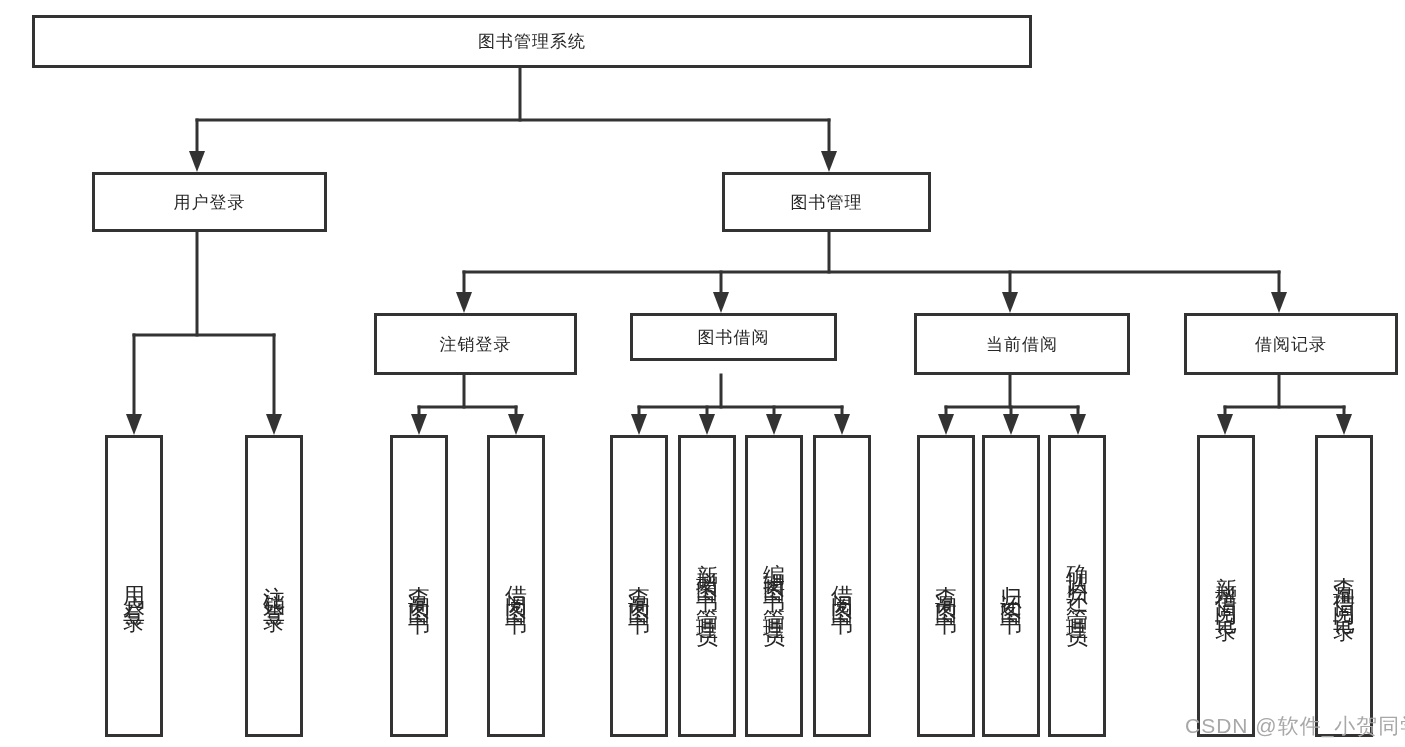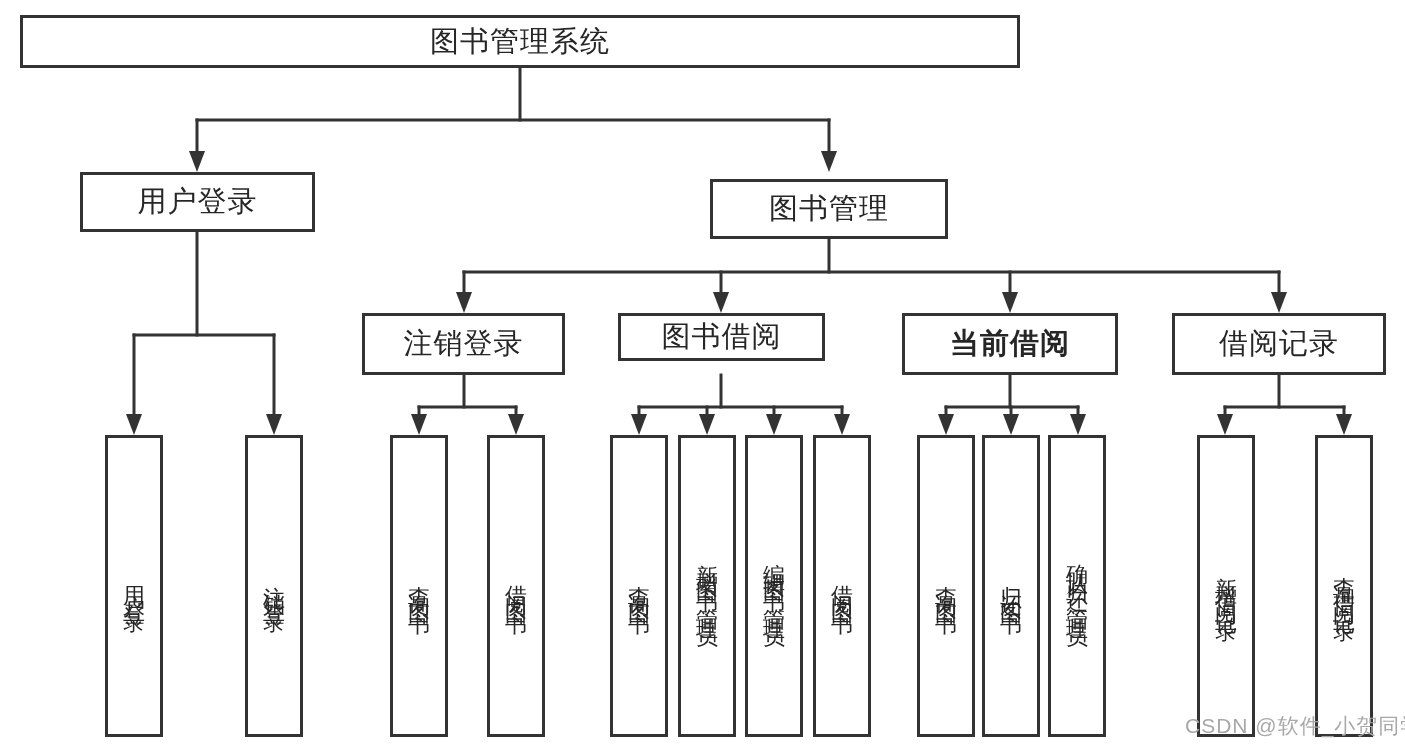--- a/index.html
+++ b/index.html
@@ -23,24 +23,25 @@
     z-index: 1;
   }
   .hbox {
     position: absolute;
     box-sizing: border-box;
     border: 3px solid #333333;
     background: #ffffff;
     display: flex;
     align-items: center;
     justify-content: center;
-    font-size: 29px;
+    font-size: 17px;
     letter-spacing: 1px;
     z-index: 2;
     white-space: nowrap;
+    margin-left: 12px;
   }
   .leaf {
     position: absolute;
     box-sizing: border-box;
     border: 3px solid #333333;
     background: #ffffff;
     top: 435px;
     width: 58px;
     height: 302px;
     display: flex;
@@ -134,25 +135,25 @@
       <polygon points="1003,414 1019,414 1011,435"></polygon>
       <polygon points="1070,414 1086,414 1078,435"></polygon>
       <polygon points="1217,414 1233,414 1225,435"></polygon>
       <polygon points="1336,414 1352,414 1344,435"></polygon>
     </g>
   </svg>
 
   <div class="hbox" style="left:20px; top:15px; width:1000px; height:53px;">图书管理系统</div>
 
   <div class="hbox" style="left:80px; top:172px; width:235px; height:60px;">用户登录</div>
-  <div class="hbox" style="left:710px; top:179px; width:238px; height:60px;">图书管理</div>
+  <div class="hbox" style="left:710px; top:172px; width:209px; height:60px;">图书管理</div>
 
   <div class="hbox" style="left:362px; top:313px; width:203px; height:62px;">注销登录</div>
   <div class="hbox" style="left:618px; top:313px; width:207px; height:48px;">图书借阅</div>
-  <div class="hbox" style="left:902px; top:313px; width:216px; height:62px;font-weight:bold;">当前借阅</div>
+  <div class="hbox" style="left:902px; top:313px; width:216px; height:62px;">当前借阅</div>
   <div class="hbox" style="left:1172px; top:313px; width:214px; height:62px;">借阅记录</div>
 
   <div class="leaf" style="left:105px;">用户登录</div>
   <div class="leaf" style="left:245px;">注销登录</div>
 
   <div class="leaf" style="left:390px;">查询图书</div>
   <div class="leaf" style="left:487px;">借阅图书</div>
 
   <div class="leaf" style="left:610px;">查询图书</div>
   <div class="leaf" style="left:678px;">新增图书（管理员）</div>

